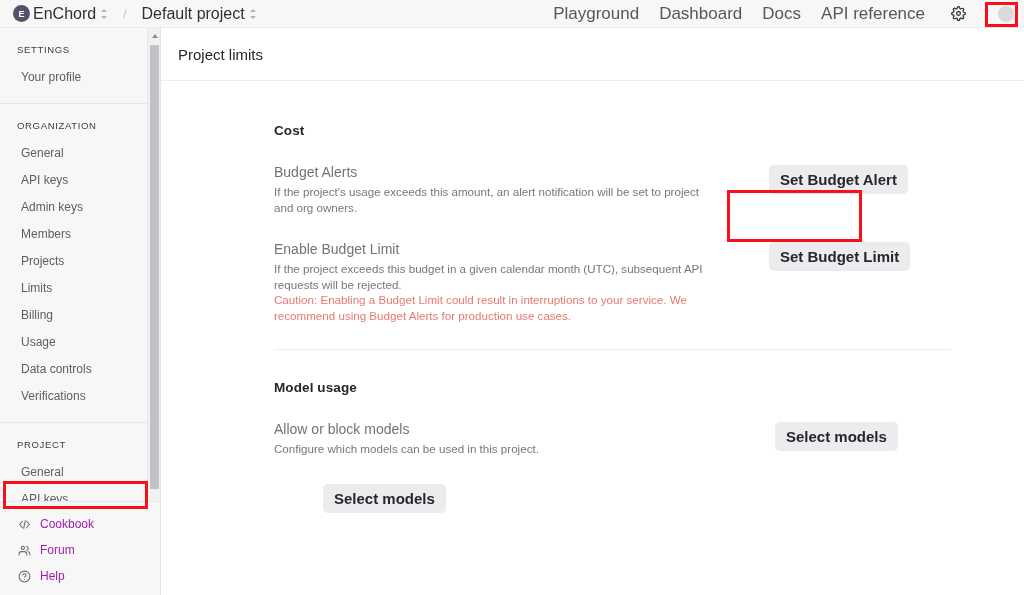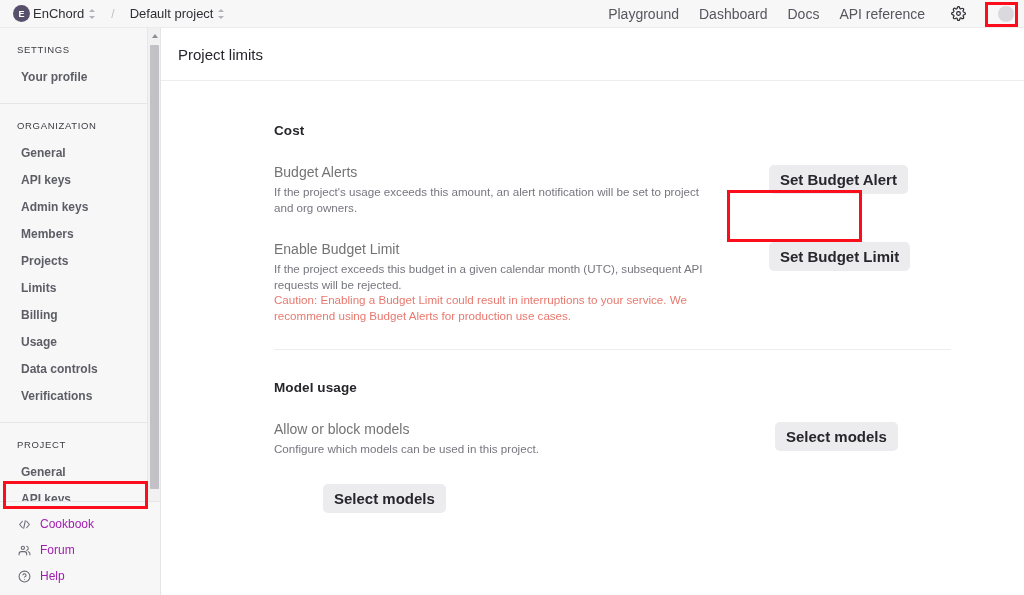--- a/index.html
+++ b/index.html
@@ -19,39 +19,39 @@
     display: flex; align-items: center;
   }
   #brand { display: flex; align-items: center; padding-left: 13px; gap: 7px; }
   #avatar {
     width: 17px; height: 17px; border-radius: 50%;
     background: #58506b; color: #fff;
     font-size: 9px; font-weight: 600;
     display: flex; align-items: center; justify-content: center;
     letter-spacing: 0;
   }
-  .crumb-text { font-size: 13px; color: #2f2f34; }
+  .crumb-text { font-size: 16px; color: #2f2f34; }
   .chev {
     display: inline-block; width: 8px; height: 12px;
     position: relative; opacity: .55; margin-left: 1px;
   }
   .chev:before, .chev:after {
     content: ""; position: absolute; left: 1px;
     border-left: 3px solid transparent; border-right: 3px solid transparent;
   }
   .chev:before { top: 1px; border-bottom: 3.2px solid #7b7b85; }
   .chev:after { bottom: 1px; border-top: 3.2px solid #7b7b85; }
   .crumb-item { display: flex; align-items: center; gap: 3px; cursor: pointer; }
   .slash { color: #c2c2c8; font-size: 12px; margin: 0 8px; }
 
   #topnav {
     margin-left: auto; display: flex; align-items: center;
     gap: 20px; padding-right: 10px;
   }
-  .topnav-link { font-size: 14px; color: #56565e; cursor: pointer; white-space: nowrap; }
+  .topnav-link { font-size: 17px; color: #56565e; cursor: pointer; white-space: nowrap; }
   #gear-wrap { position: relative; width: 26px; height: 22px; display:flex; align-items:center; justify-content:center; }
   #gear-wrap svg { width: 15px; height: 15px; }
   #edge-avatar {
     width: 16px; height: 16px; border-radius: 50%;
     background: #d9d9de; margin-left: 7px; flex: 0 0 auto;
   }
 
   
   .redbox { position: absolute; border: 3px solid #fc0d1b; pointer-events: none; z-index: 40; }
   #redbox-gear  { left: 985px; top: 2px;   width: 33px;  height: 25px; }
@@ -68,21 +68,21 @@
     overflow: hidden;
   }
   .nav-section-label {
     font-size: 9.5px; font-weight: 400; letter-spacing: .07em;
     color: #3c3c42; text-transform: uppercase;
     padding: 0 0 0 17px; margin-top: 16px; margin-bottom: 9px;
   }
   .nav-item {
     font-size: 12px; color: #5d5d66;
     padding: 6px 0 6px 17px; margin: 0 8px 0 4px;
-    border-radius: 5px; cursor: pointer; line-height: 15px; font-weight: bold;
+    border-radius: 5px; cursor: pointer; line-height: 15px;
   }
   .nav-divider { height: 1px; background: #e6e6e9; margin: 12px 0 0 0; }
 
   #sidebar-footer {
     position: absolute; left: 0; bottom: 0; width: 160px;
     border-top: 1px solid #e6e6e9; padding: 9px 0 6px 0; background: #f7f7f8;
   }
   .footer-item {
     display: flex; align-items: center; gap: 9px;
     font-size: 12px; color: #a21caf;

